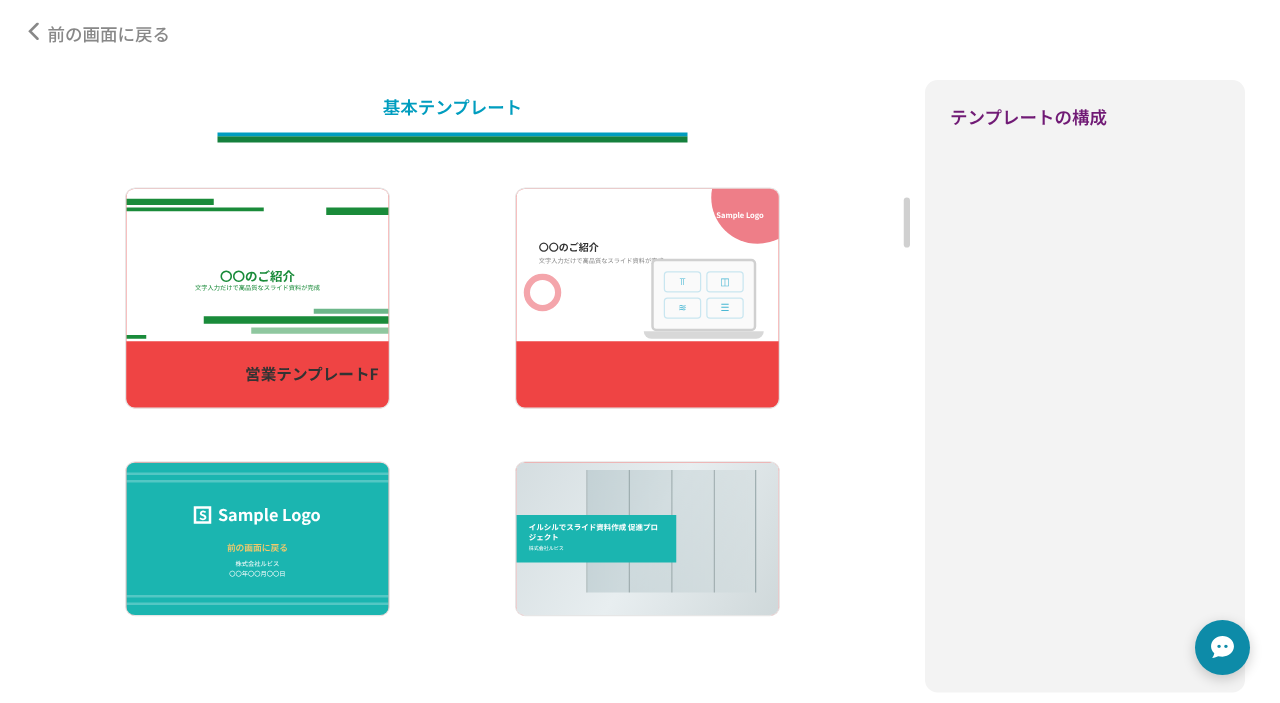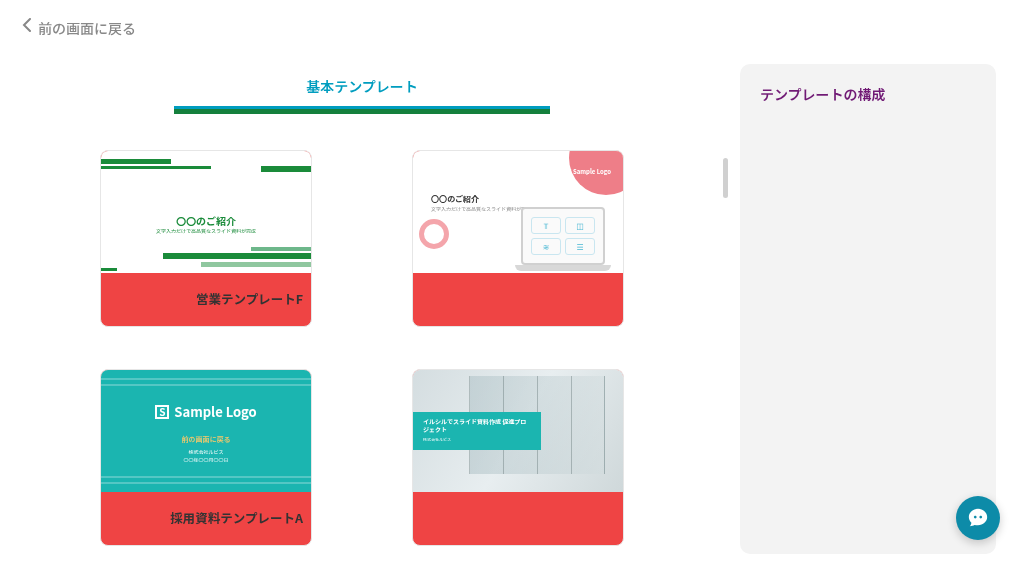--- a/index.html
+++ b/index.html
@@ -117,21 +117,20 @@
         <div class="ta-logo-wrap">
           <span class="ta-logo-box">S</span>
           <span>Sample Logo</span>
         </div>
         <div class="ta-mid">前の画面に戻る</div>
         <div class="ta-s1">株式会社ルビス</div>
         <div class="ta-s2">〇〇年〇〇月〇〇日</div>
         <div class="ta-stripe" style="bottom:14px"></div>
           <div class="ta-stripe" style="bottom:8px"></div>
       </div>
-      <div class="card-title">採用資料テンプレートA</div>
     </div>
 
     <div class="card">
       <div class="thumb">
         <div class="tp-bg"></div>
         <div class="tp-win"></div>
         <div class="tp-wl" style="left:90px"></div>
           <div class="tp-wl" style="left:124px"></div>
           <div class="tp-wl" style="left:158px"></div>
         <div class="tp-bar">

